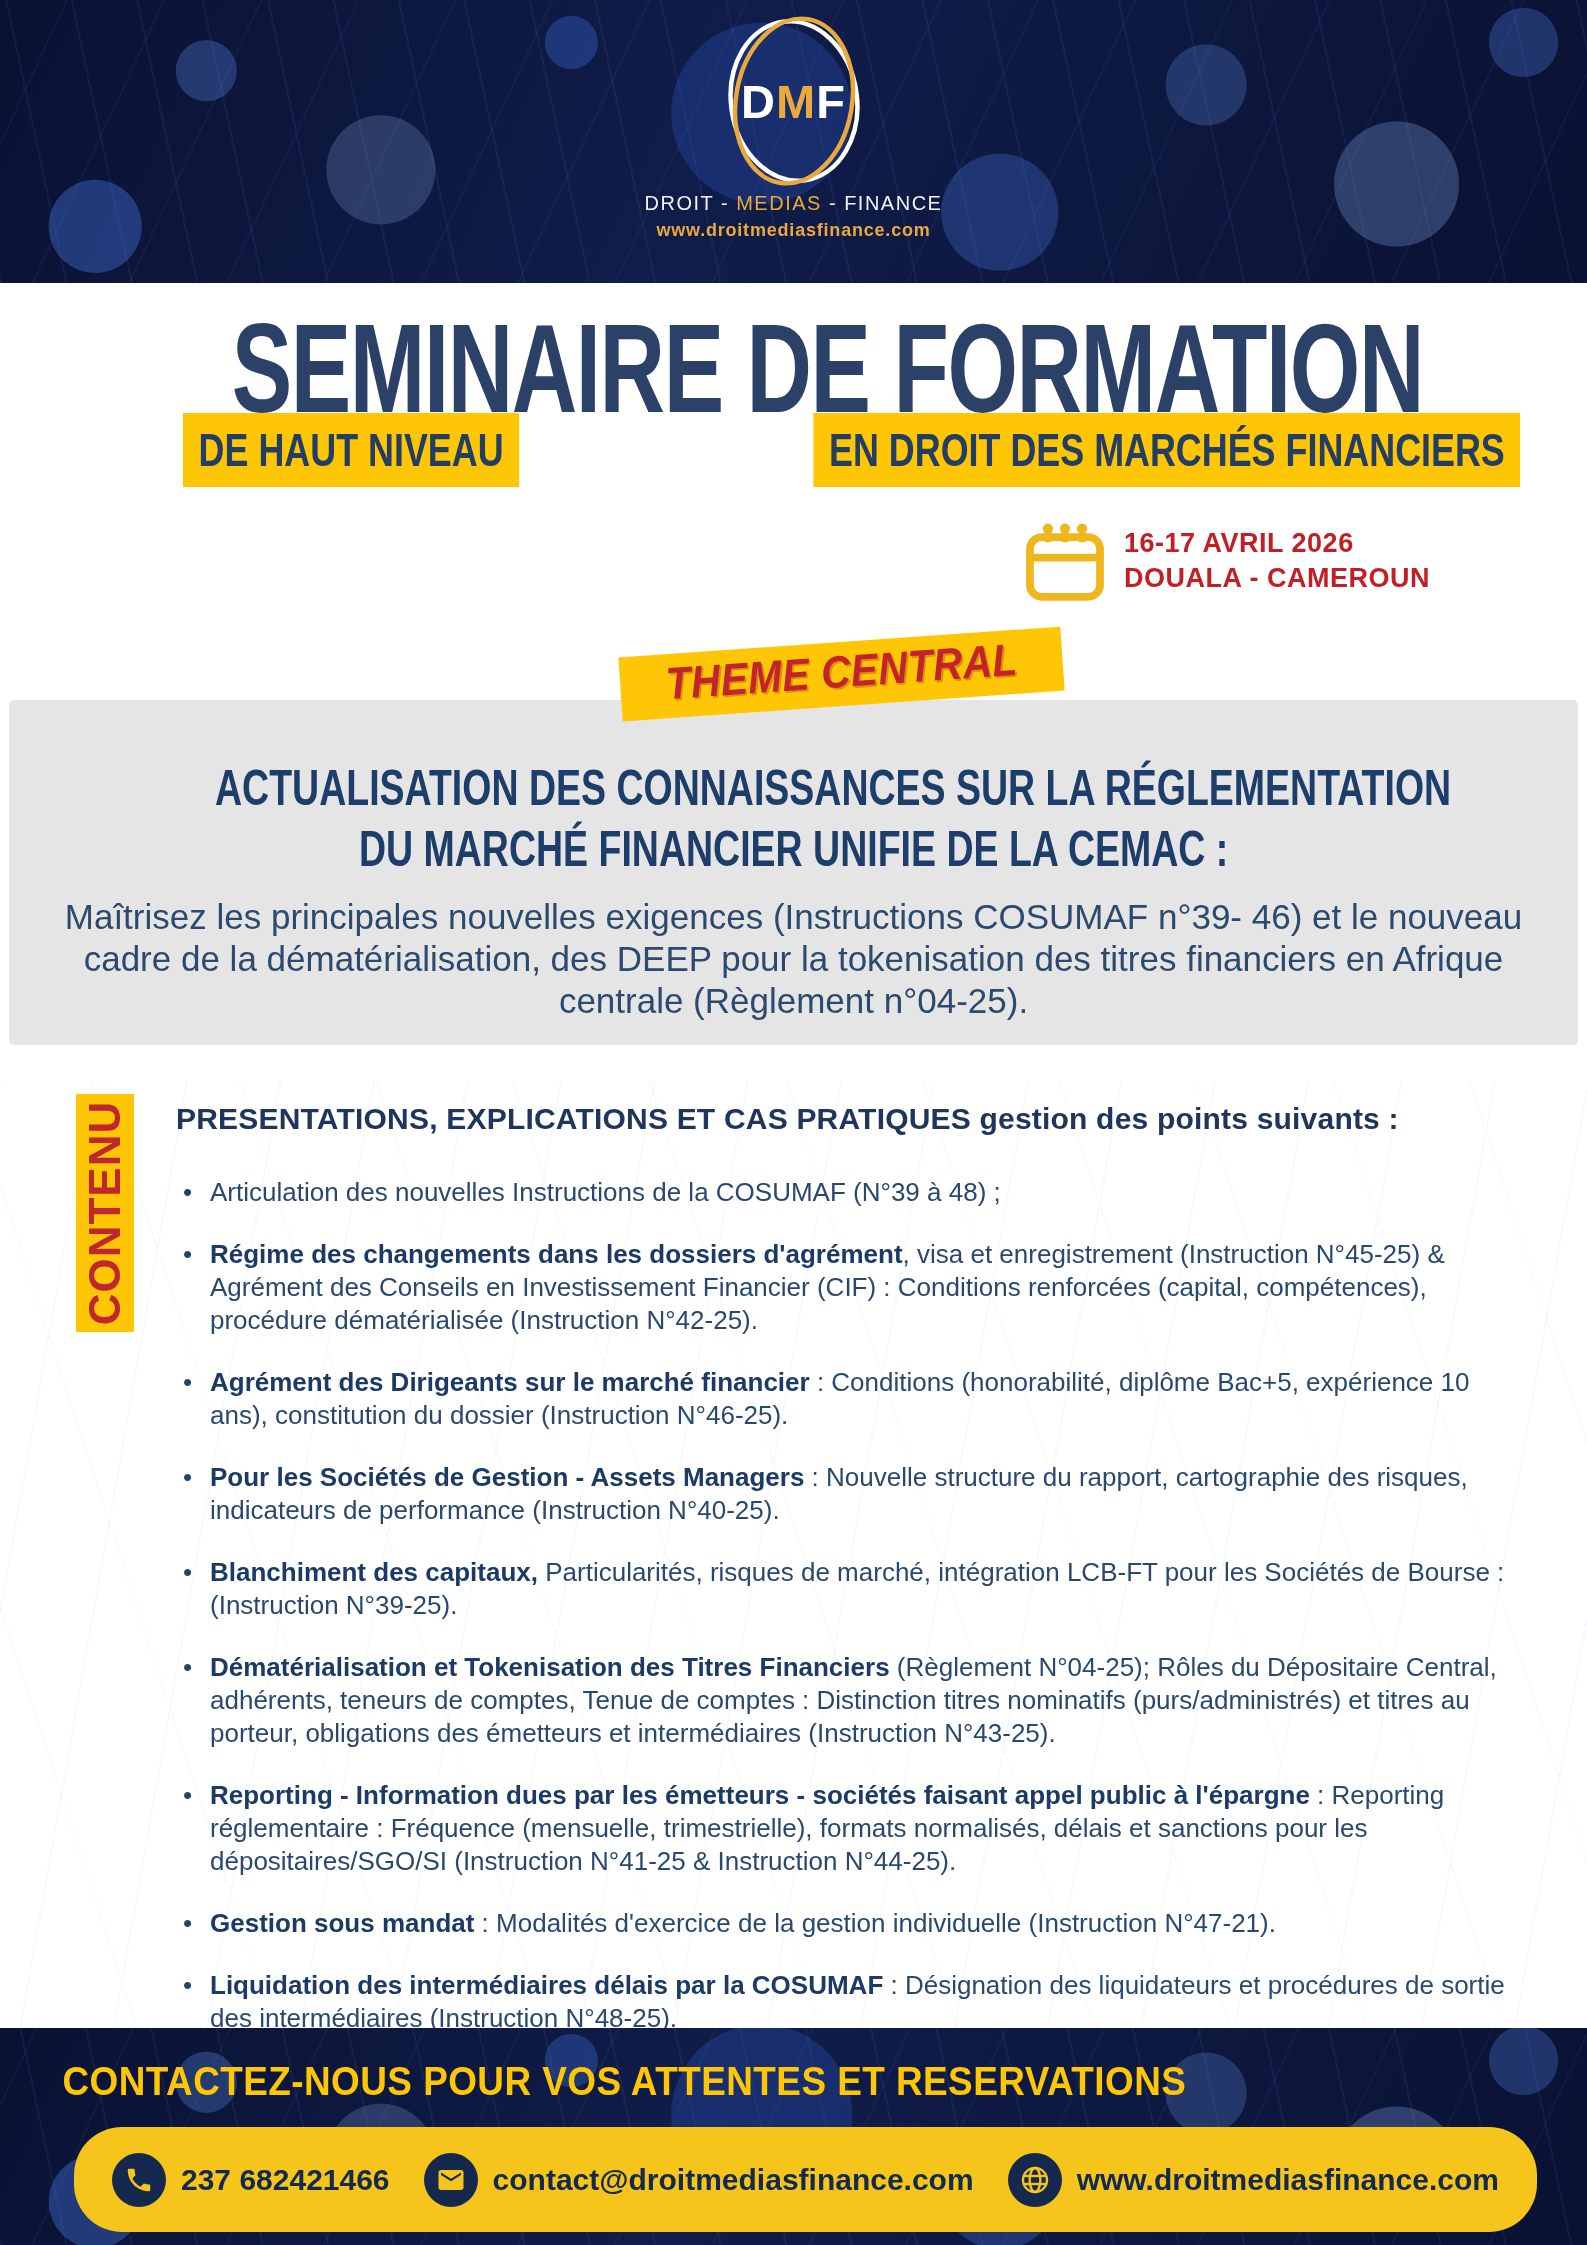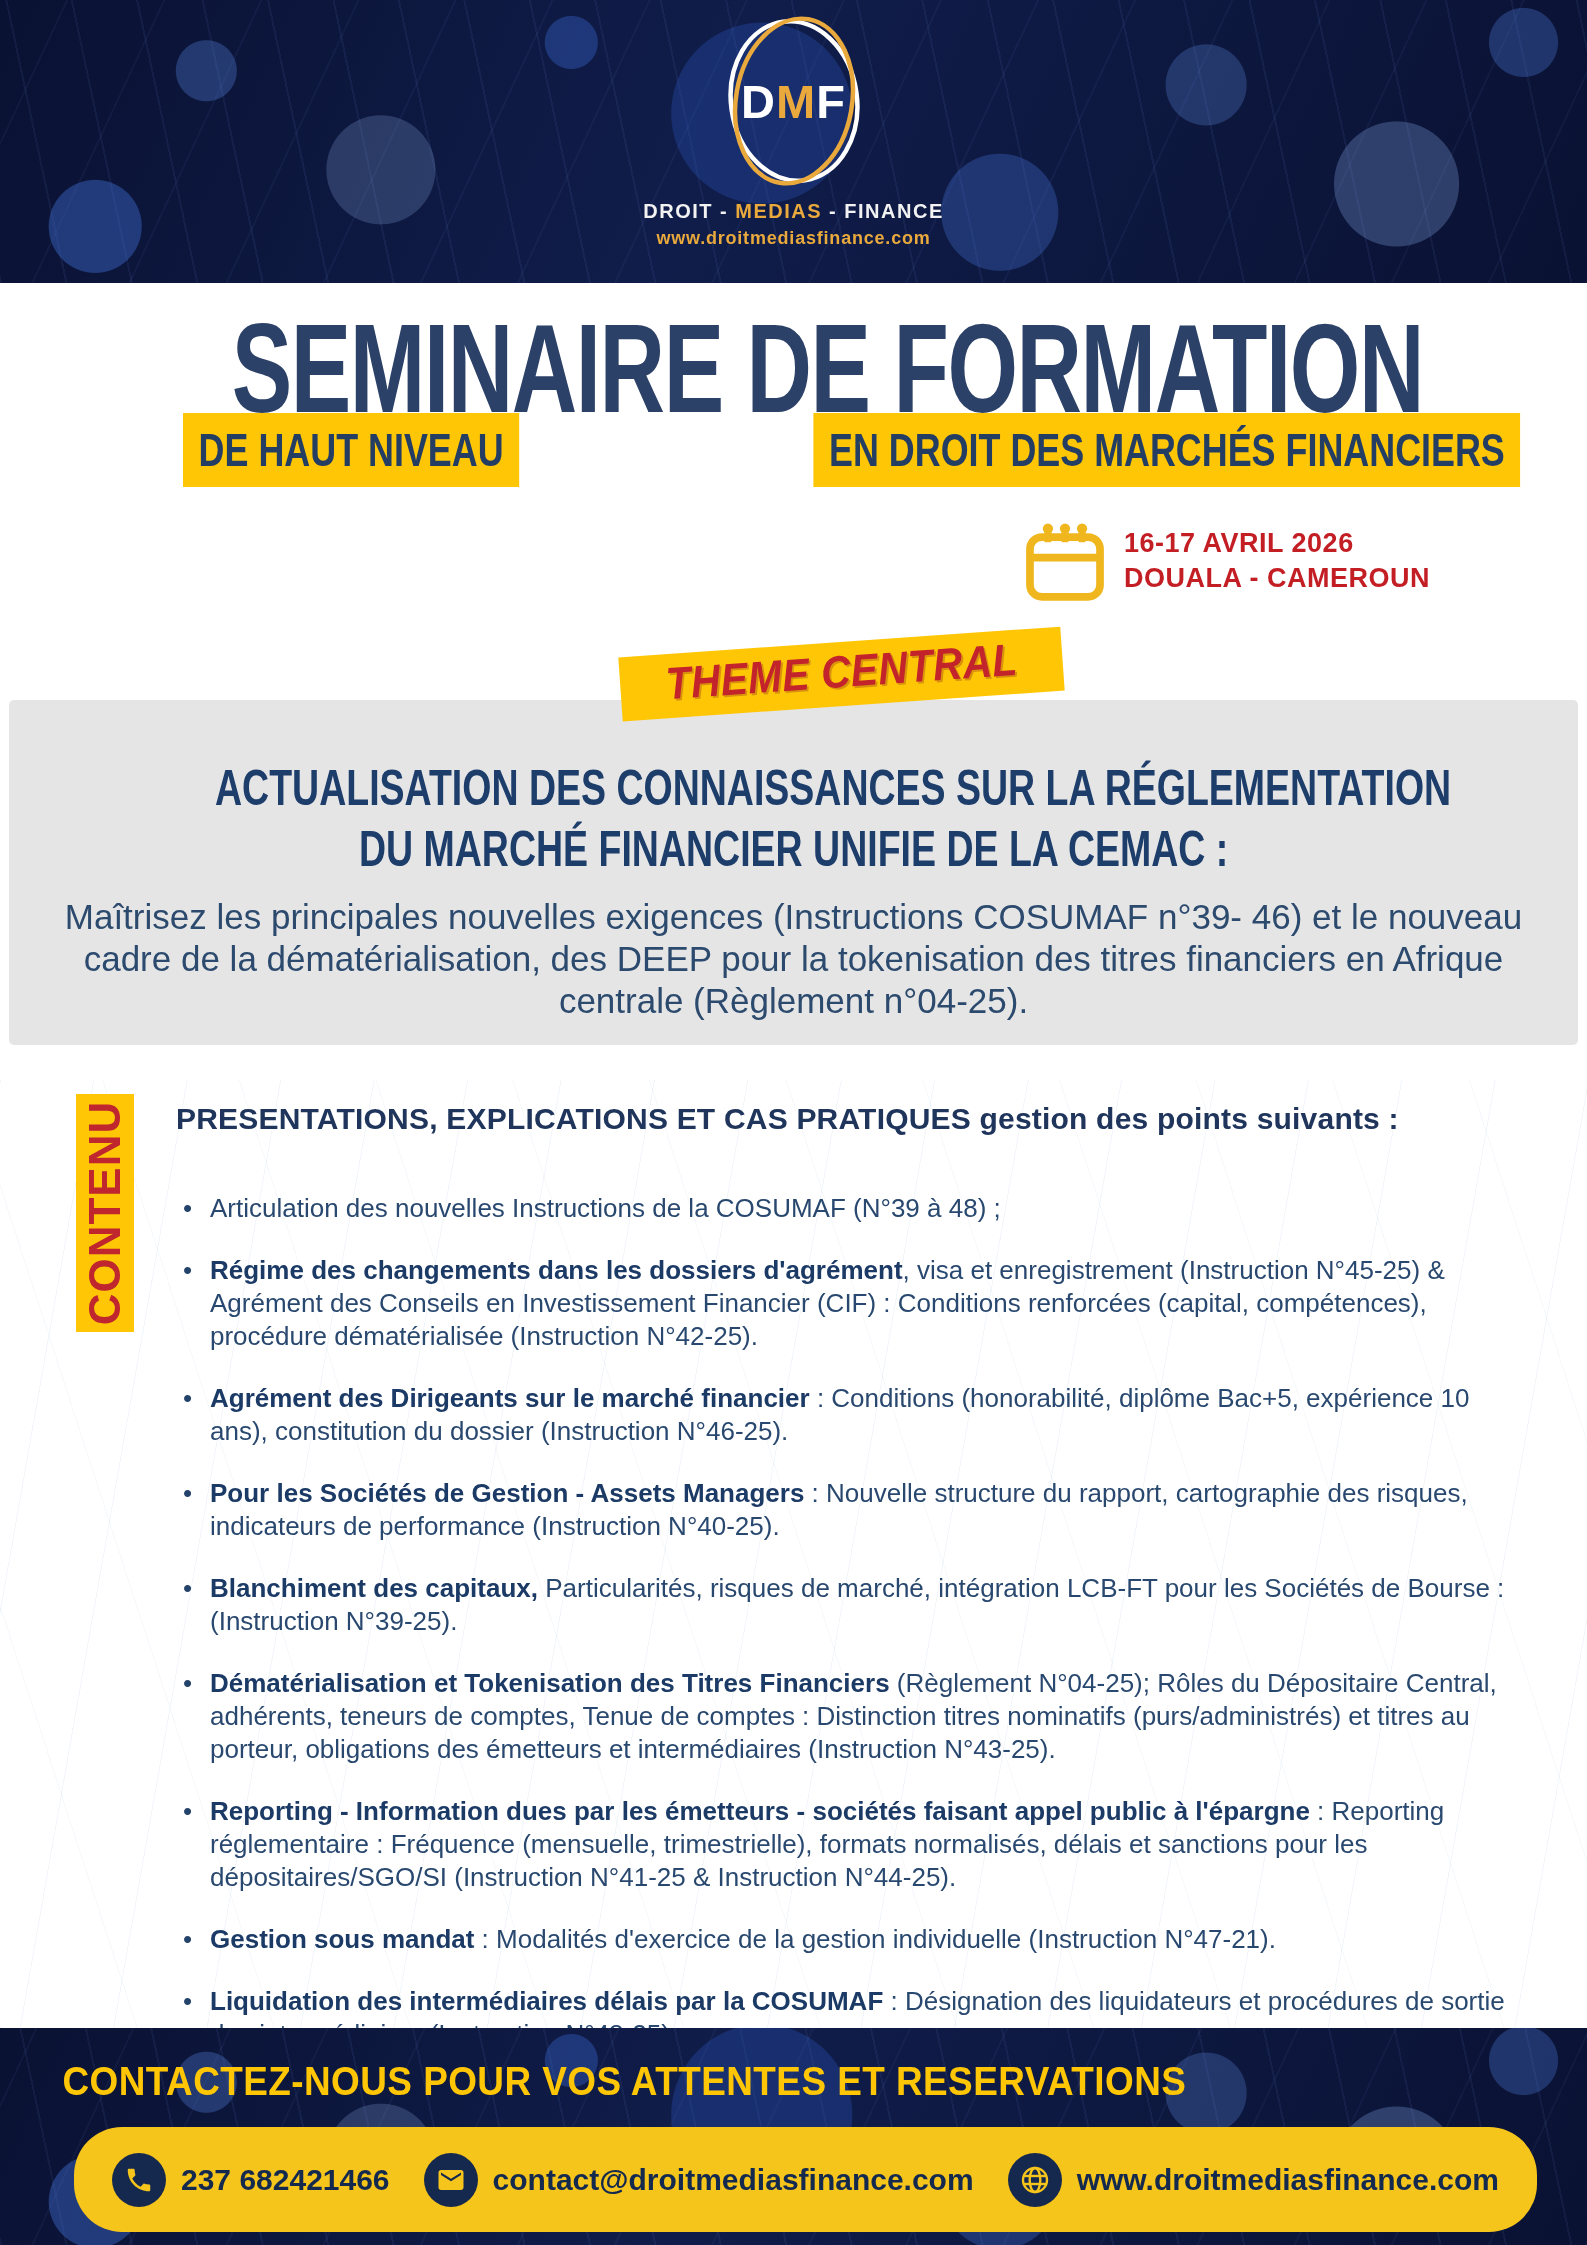--- a/index.html
+++ b/index.html
@@ -23,21 +23,21 @@
       linear-gradient(115deg,#0a1233 0%,#101d4a 45%,#0a1233 100%);
   }
 
   
   .hero{position:absolute;top:0;left:0;width:1587px;height:283px;display:flex;flex-direction:column;align-items:center;}
   .logo{position:relative;width:180px;height:178px;margin-top:12px;}
   .logo svg{position:absolute;inset:0;}
   .logo-letters{position:absolute;inset:0;display:flex;align-items:center;justify-content:center;
     font-size:47px;font-weight:700;letter-spacing:1px;color:#ffffff;}
   .logo-letters .gold{color:#e9a93c;}
-  .brand-line{margin-top:10px;font-size:20px;font-weight:700;letter-spacing:1.5px;color:#f2f2f2;}
+  .brand-line{margin-top:2px;font-size:20px;font-weight:400;letter-spacing:1.5px;color:#f2f2f2;}
   .brand-line .gold{color:#e9a93c;}
   .hero-site{margin-top:5px;font-size:18px;font-weight:700;letter-spacing:.8px;color:#e9a93c;}
 
   
   .big-title{position:absolute;top:288px;left:0;width:1587px;text-align:center;white-space:nowrap;}
   .big-title span{display:inline-block;font-size:126px;line-height:120px;font-weight:900;letter-spacing:-2px;
     color:#2c4168;transform:scale(.72,1);transform-origin:center;}
   .tags-row{position:absolute;top:413px;left:0;width:1587px;display:flex;justify-content:space-between;
     padding:0 100px 0 183px;box-sizing:border-box;}
   .tag{display:inline-block;background:#ffc606;color:#243d63;font-weight:700;font-size:46px;line-height:56px;
@@ -66,21 +66,21 @@
     background:
       repeating-linear-gradient(100deg, rgba(130,170,205,.10) 0 1px, transparent 1px 92px),
       repeating-linear-gradient(72deg, rgba(130,170,205,.07) 0 1px, transparent 1px 130px);
   }
   .side-label{position:absolute;left:76px;top:14px;width:58px;height:238px;background:#ffc606;
     display:flex;align-items:center;justify-content:center;}
   .side-label span{transform:rotate(-90deg);white-space:nowrap;font-size:44px;font-weight:900;
     letter-spacing:1px;color:#c0262d;}
   .content-inner{padding:22px 64px 0 176px;}
   .content-heading{font-size:30px;font-weight:800;color:#20355c;letter-spacing:.2px;}
-  .points{list-style:none;margin:56px 0 0;padding:0;}
+  .points{list-style:none;margin:40px 0 0;padding:0;}
   .points li{position:relative;margin-bottom:29px;padding-left:34px;font-size:26px;line-height:33px;color:#29486f;}
   .points li::before{content:"•";position:absolute;left:7px;top:0;color:#24436b;font-size:26px;}
   .points .lead{font-weight:700;color:#1b3a66;}
 
   
   .footer{position:absolute;left:0;bottom:0;width:1587px;height:217px;}
   .cta{position:absolute;top:30px;left:0;width:1587px;text-align:left;white-space:nowrap;}
   .cta span{display:inline-block;font-size:41px;font-weight:900;letter-spacing:.5px;color:#ffc606;
     transform:scale(.9,1);transform-origin:center;}
   .pill{position:absolute;left:74px;bottom:13px;width:1463px;height:105px;background:#f6c51c;border-radius:48px;

